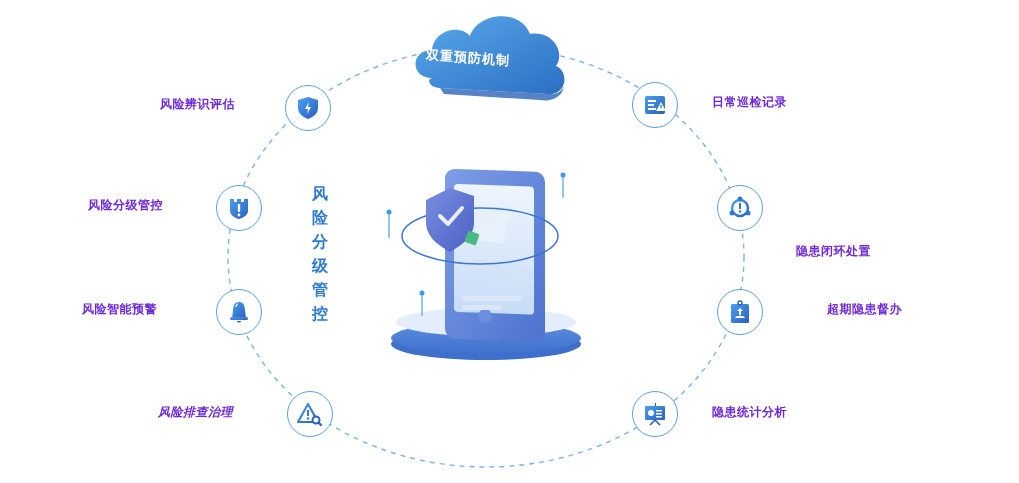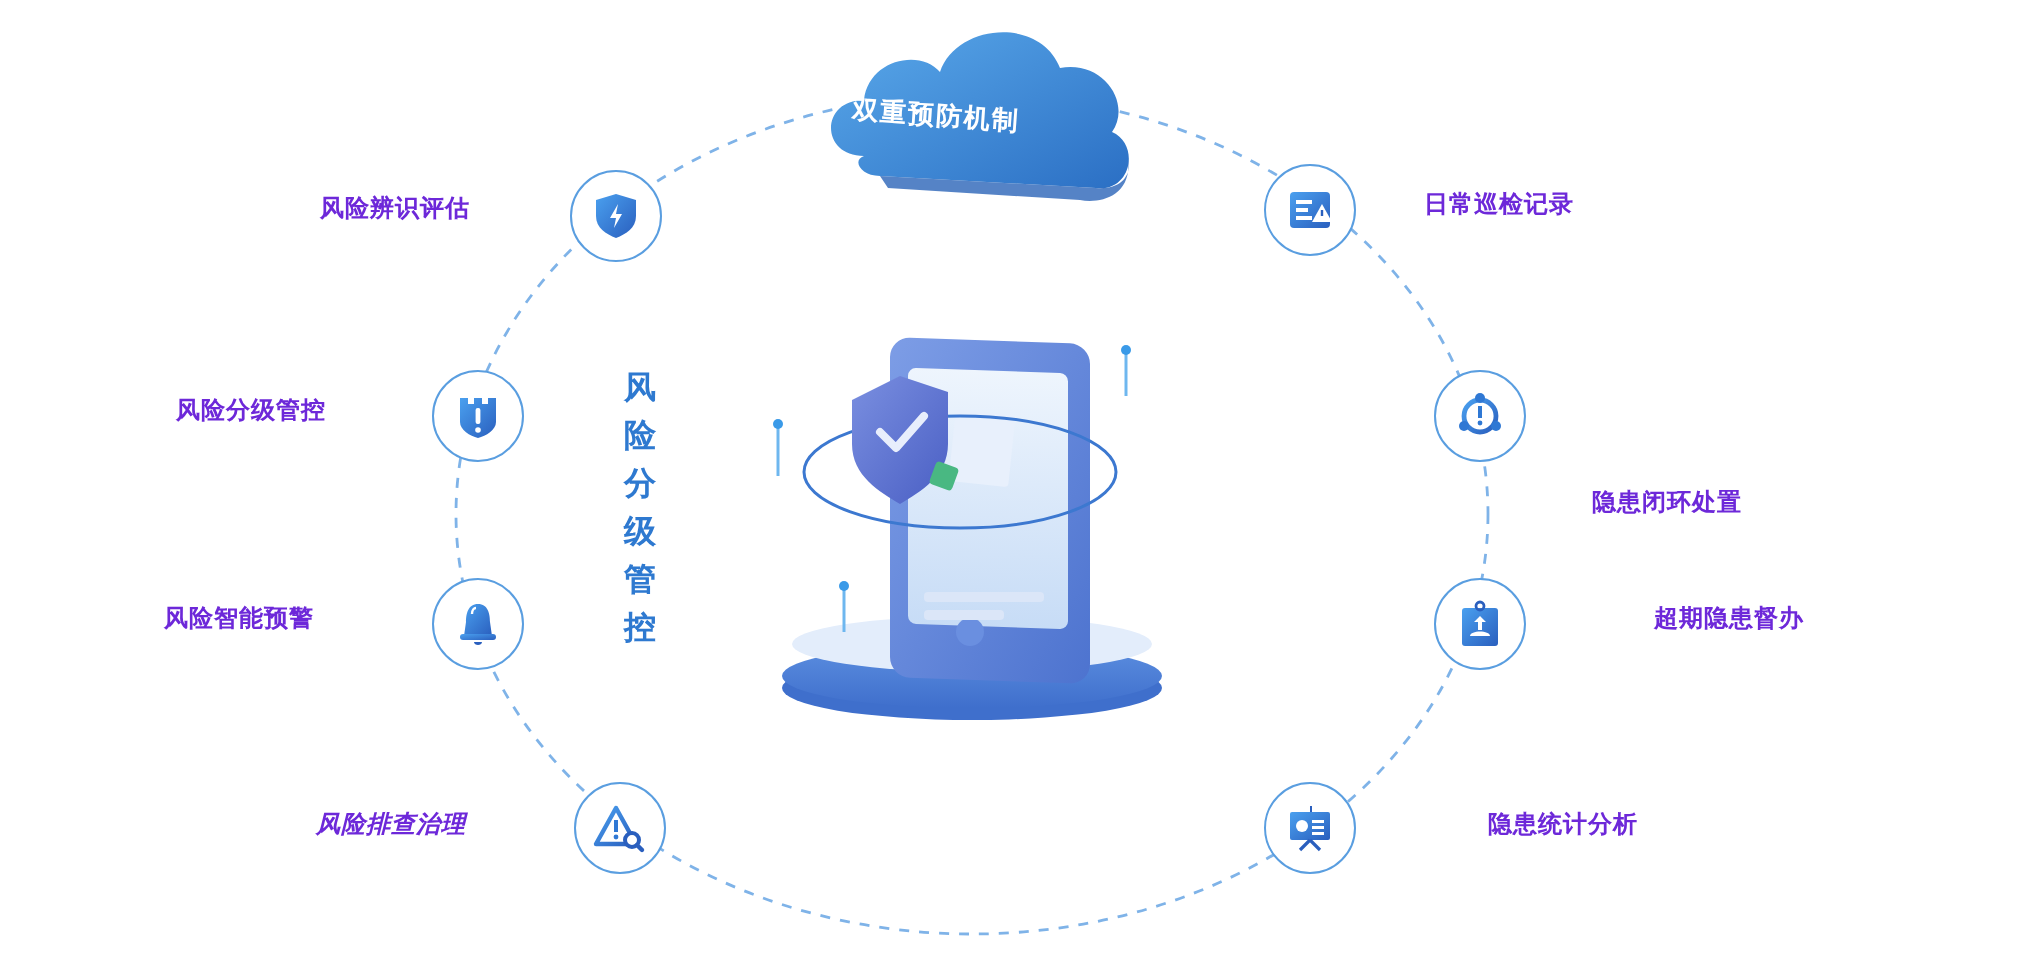--- a/index.html
+++ b/index.html
@@ -183,16 +183,16 @@
         <rect x="13" y="2" width="1" height="3" fill="#2a5fbe"></rect>
         <rect x="3" y="5" width="20" height="14" rx="1" fill="url(#iconG)"></rect>
         <circle cx="9" cy="12" r="3" fill="#fff"></circle>
         <rect x="14" y="9" width="6" height="1.5" fill="#fff"></rect>
         <rect x="14" y="12" width="6" height="1.5" fill="#fff"></rect>
         <rect x="14" y="15" width="6" height="1.5" fill="#fff"></rect>
         <line x1="13" y1="19" x2="8" y2="24" stroke="#2a5fbe" stroke-width="1.6"></line>
         <line x1="13" y1="19" x2="18" y2="24" stroke="#2a5fbe" stroke-width="1.6"></line>
       </svg>
     </div>
-    <div class="label" style="left:744px; top:404px;">隐患统计分析</div>
+    <div class="label" style="left:712px; top:404px;">隐患统计分析</div>
   </div>
 
 </div>
 
 </body></html>

